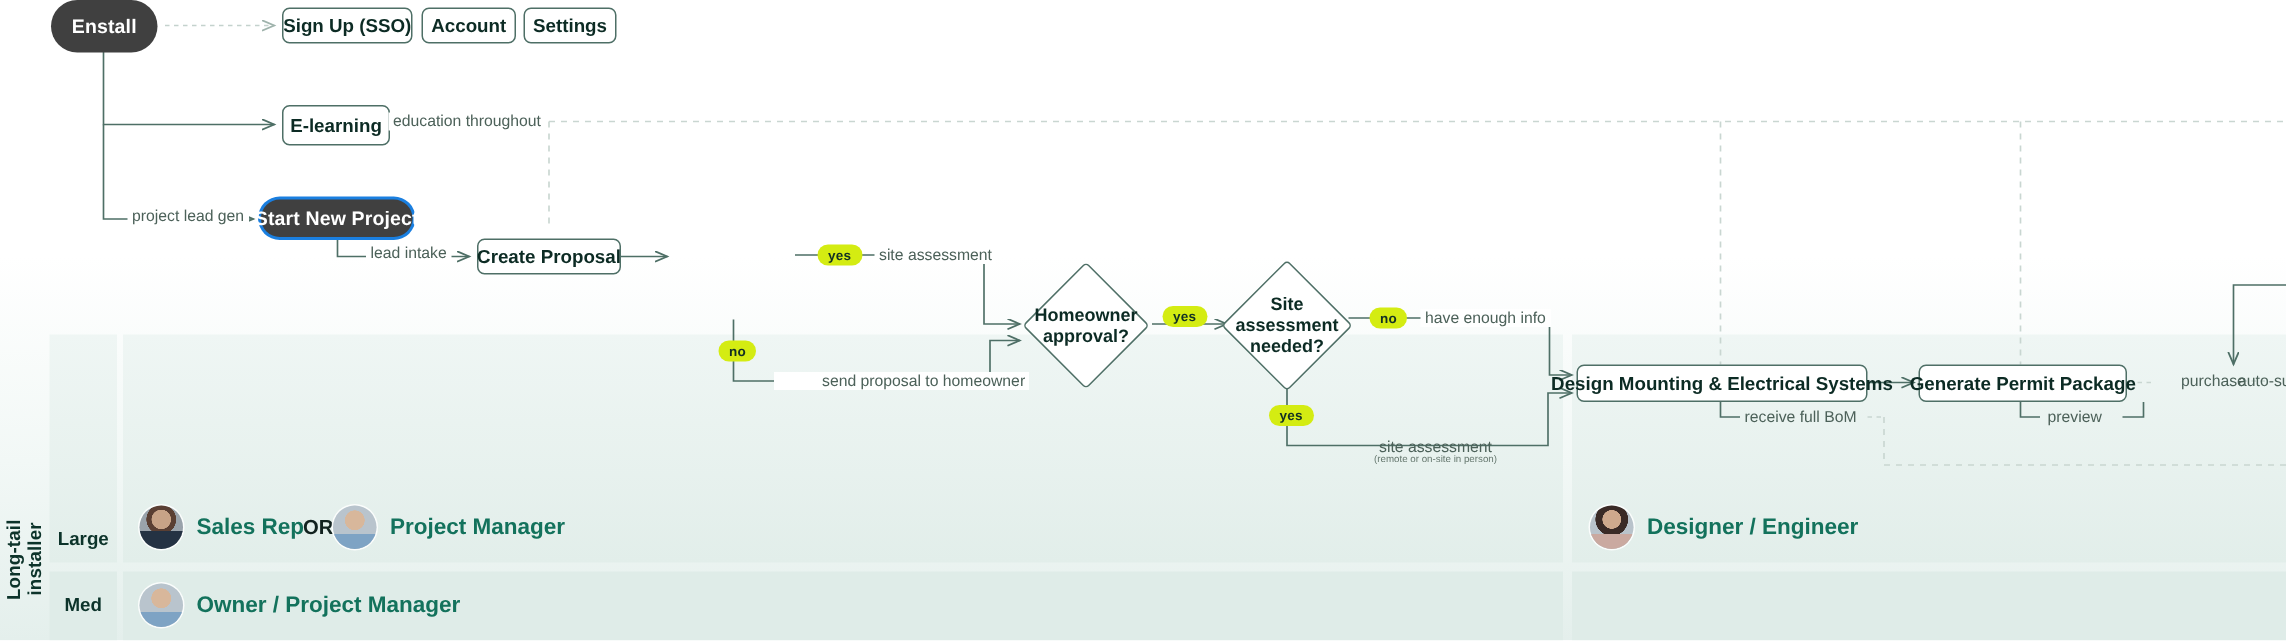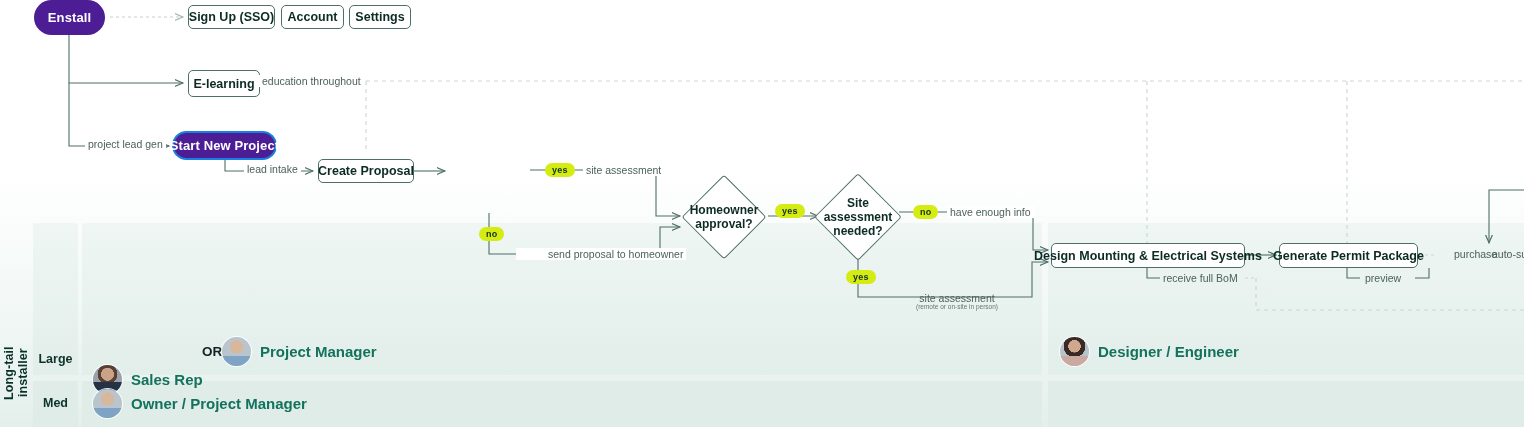--- a/index.html
+++ b/index.html
@@ -49,21 +49,21 @@
   .avatar.a2::after{content:"";position:absolute;left:0;bottom:0;width:100%;height:36%;background:#7ea3c4;}
   .avatar.a3{background:radial-gradient(circle at 50% 32%, #cfa98d 0 25%, #3a2a26 26% 44%, #b9c3cb 45% 100%);}
   .avatar.a3::after{content:"";position:absolute;left:0;bottom:0;width:100%;height:34%;background:#caa9a0;}
   .role-label{font-size:15px;font-weight:700;color:#13725c;white-space:nowrap;}
   .role-or{font-size:13.5px;font-weight:700;color:#12221f;margin:0 6px;}
 
   
   .node{position:absolute;box-sizing:border-box;display:flex;align-items:center;justify-content:center;}
 
   .pill{
-    border-radius:999px;background:#4c1d95;color:#fff;
+    border-radius:999px;background:#404040;color:#fff;
     font-size:13px;font-weight:700;letter-spacing:.1px;
     padding:0 14px;white-space:nowrap;
   }
   .pill.selected{box-shadow:0 0 0 2px #1a7fe0;}
 
   .boxnode{
     border:1.4px solid #4e6f66;border-radius:5px;background:#fff;
     color:#0c2b24;font-size:12.5px;font-weight:700;white-space:nowrap;
     padding:0 12px;
   }
@@ -223,21 +223,21 @@
   <div class="elabel onlane" style="left:1362px;top:272px;">preview</div>
 
   <div class="elabel onlane" style="left:1451px;top:248px;">purchase</div>
   <div class="elabel onlane" style="left:1489px;top:248px;">auto-su</div>
 
   <div class="lane-title" style="left:2px;top:322px;width:20px;height:102px;">Long-tail installer</div>
 
   <div class="lane-size" style="left:33px;top:348px;width:45px;height:22px;">Large</div>
   <div class="lane-size" style="left:33px;top:392px;width:45px;height:22px;">Med</div>
 
-  <div class="role" style="left:93px;top:337px;margin-top:28px;">
+  <div class="role" style="left:93px;top:337px;">
     <div class="avatar a1"></div>
     <div class="role-label">Sales Rep</div>
   </div>
   <div class="role-or" style="position:absolute;left:196px;top:344px;">OR</div>
   <div class="role" style="left:222px;top:337px;">
     <div class="avatar a2"></div>
     <div class="role-label">Project Manager</div>
   </div>
 
   <div class="role" style="left:1060px;top:337px;">

